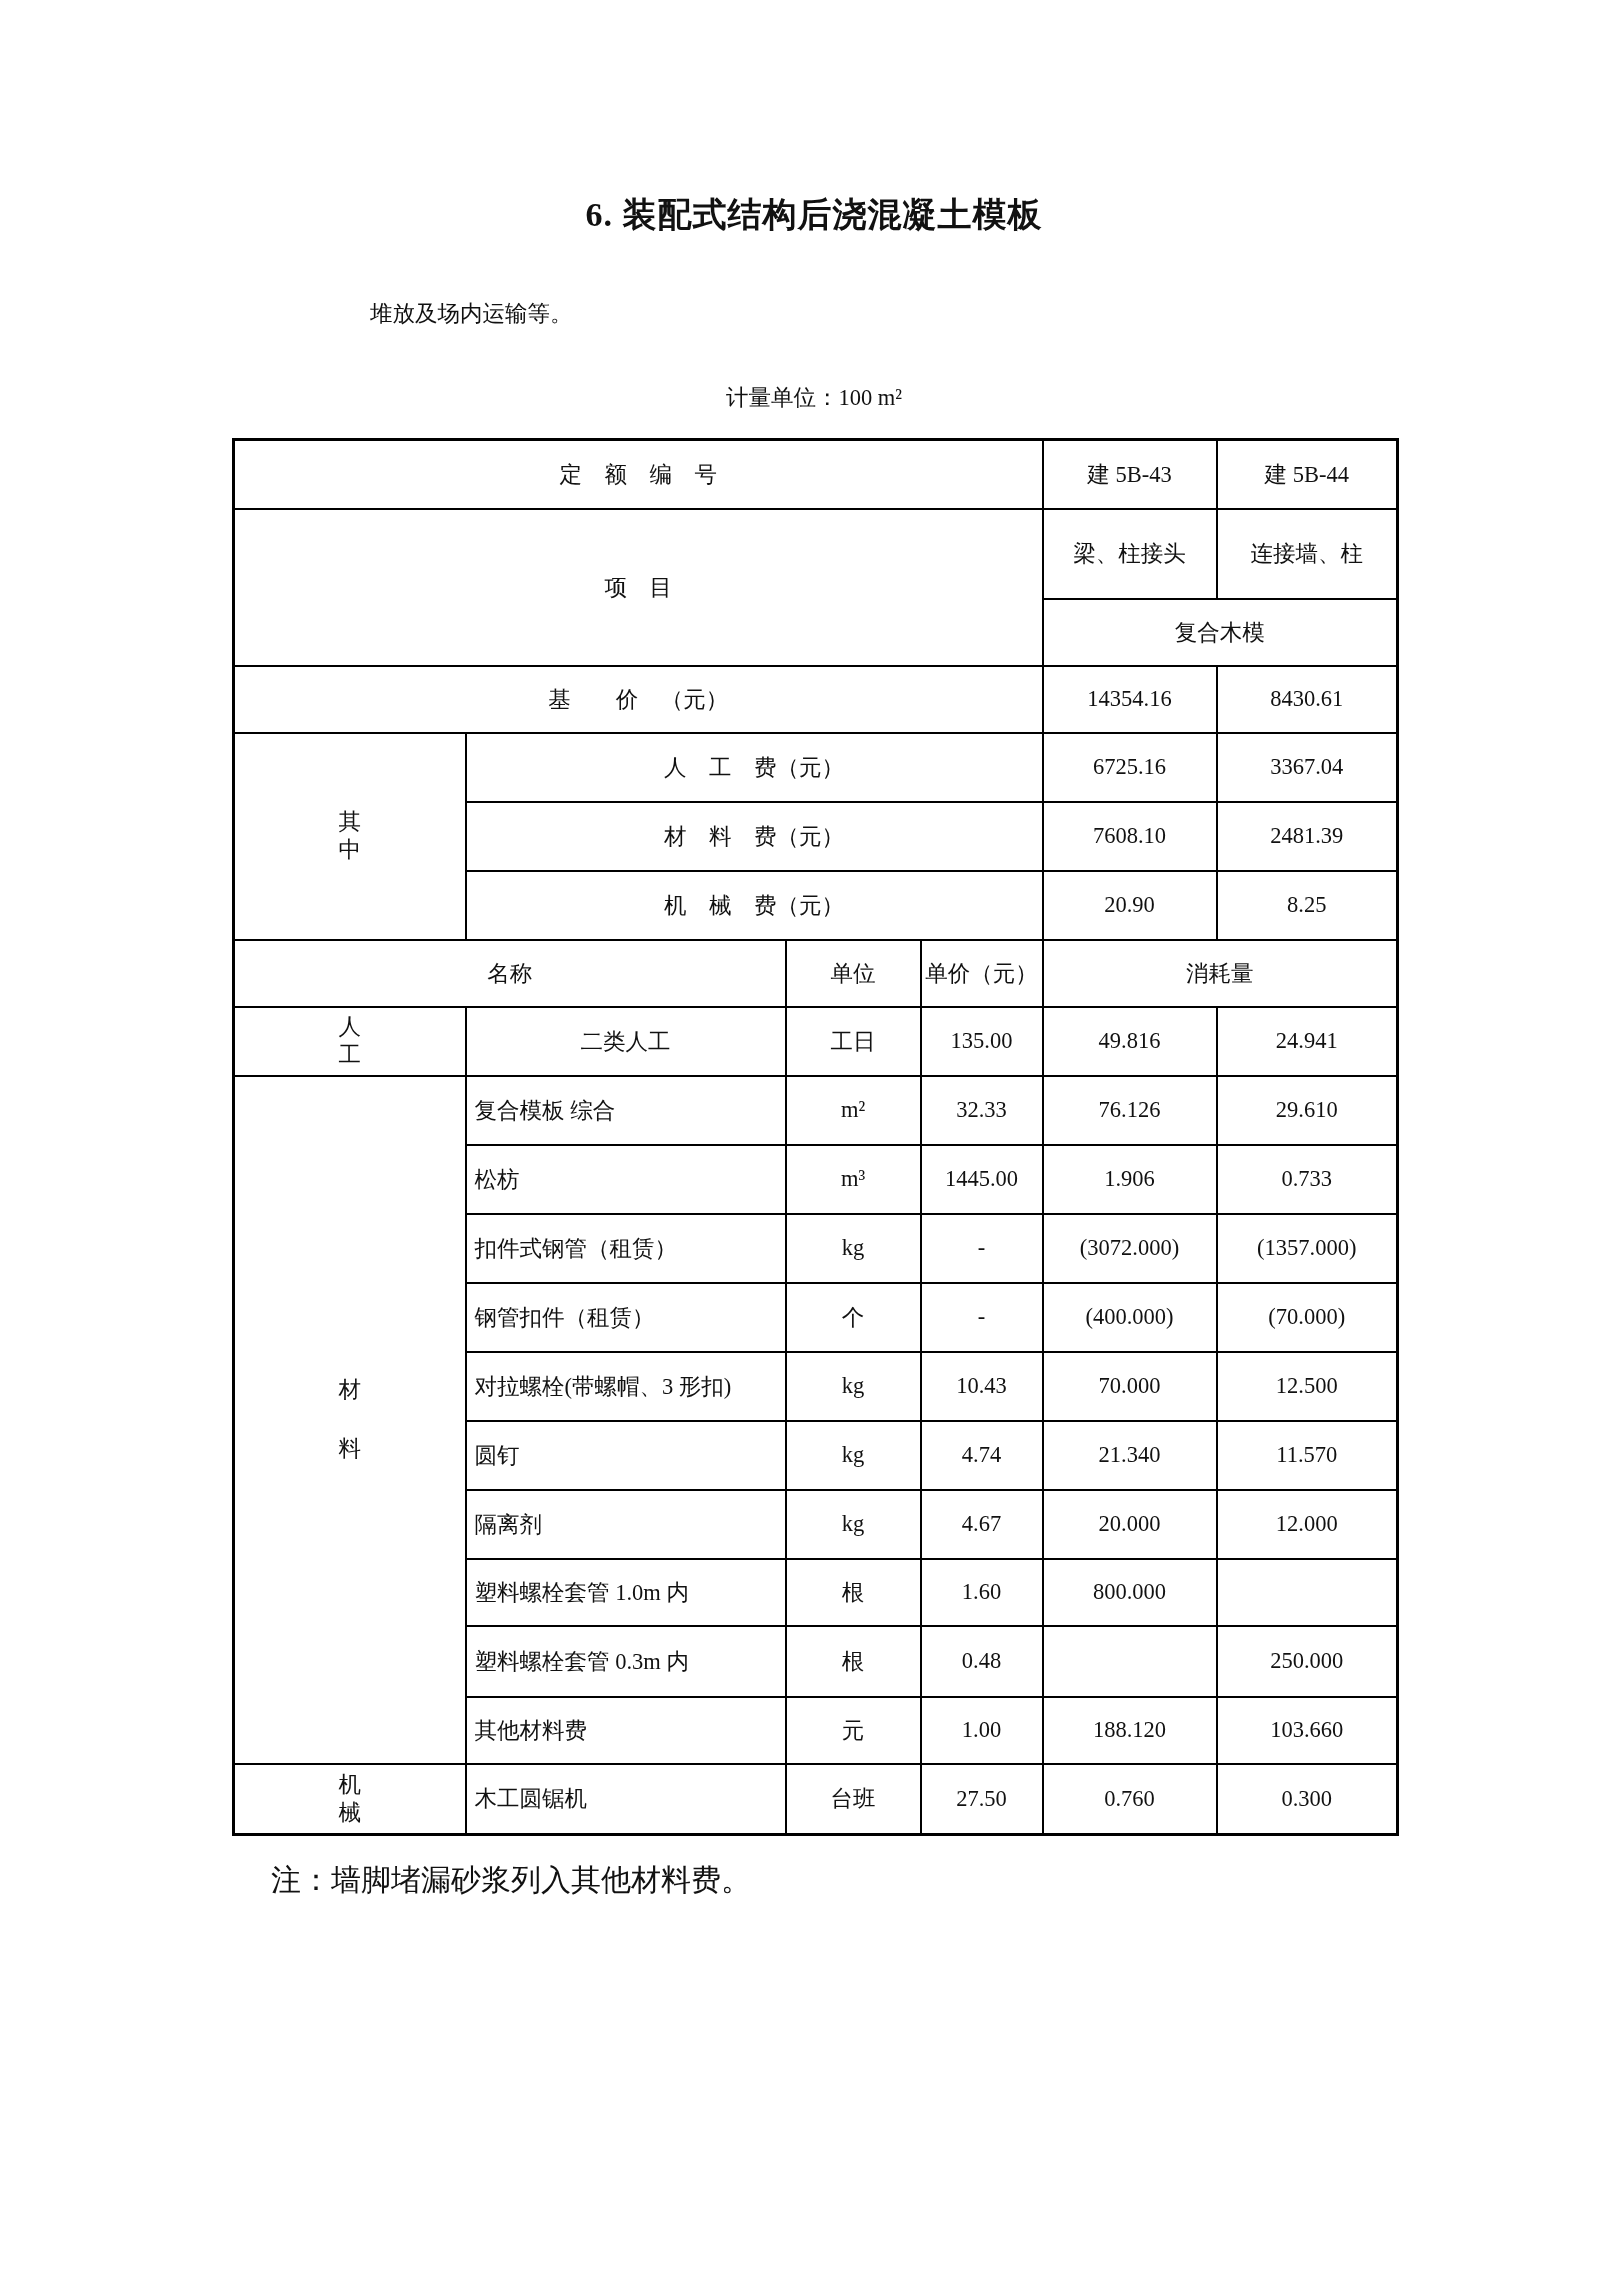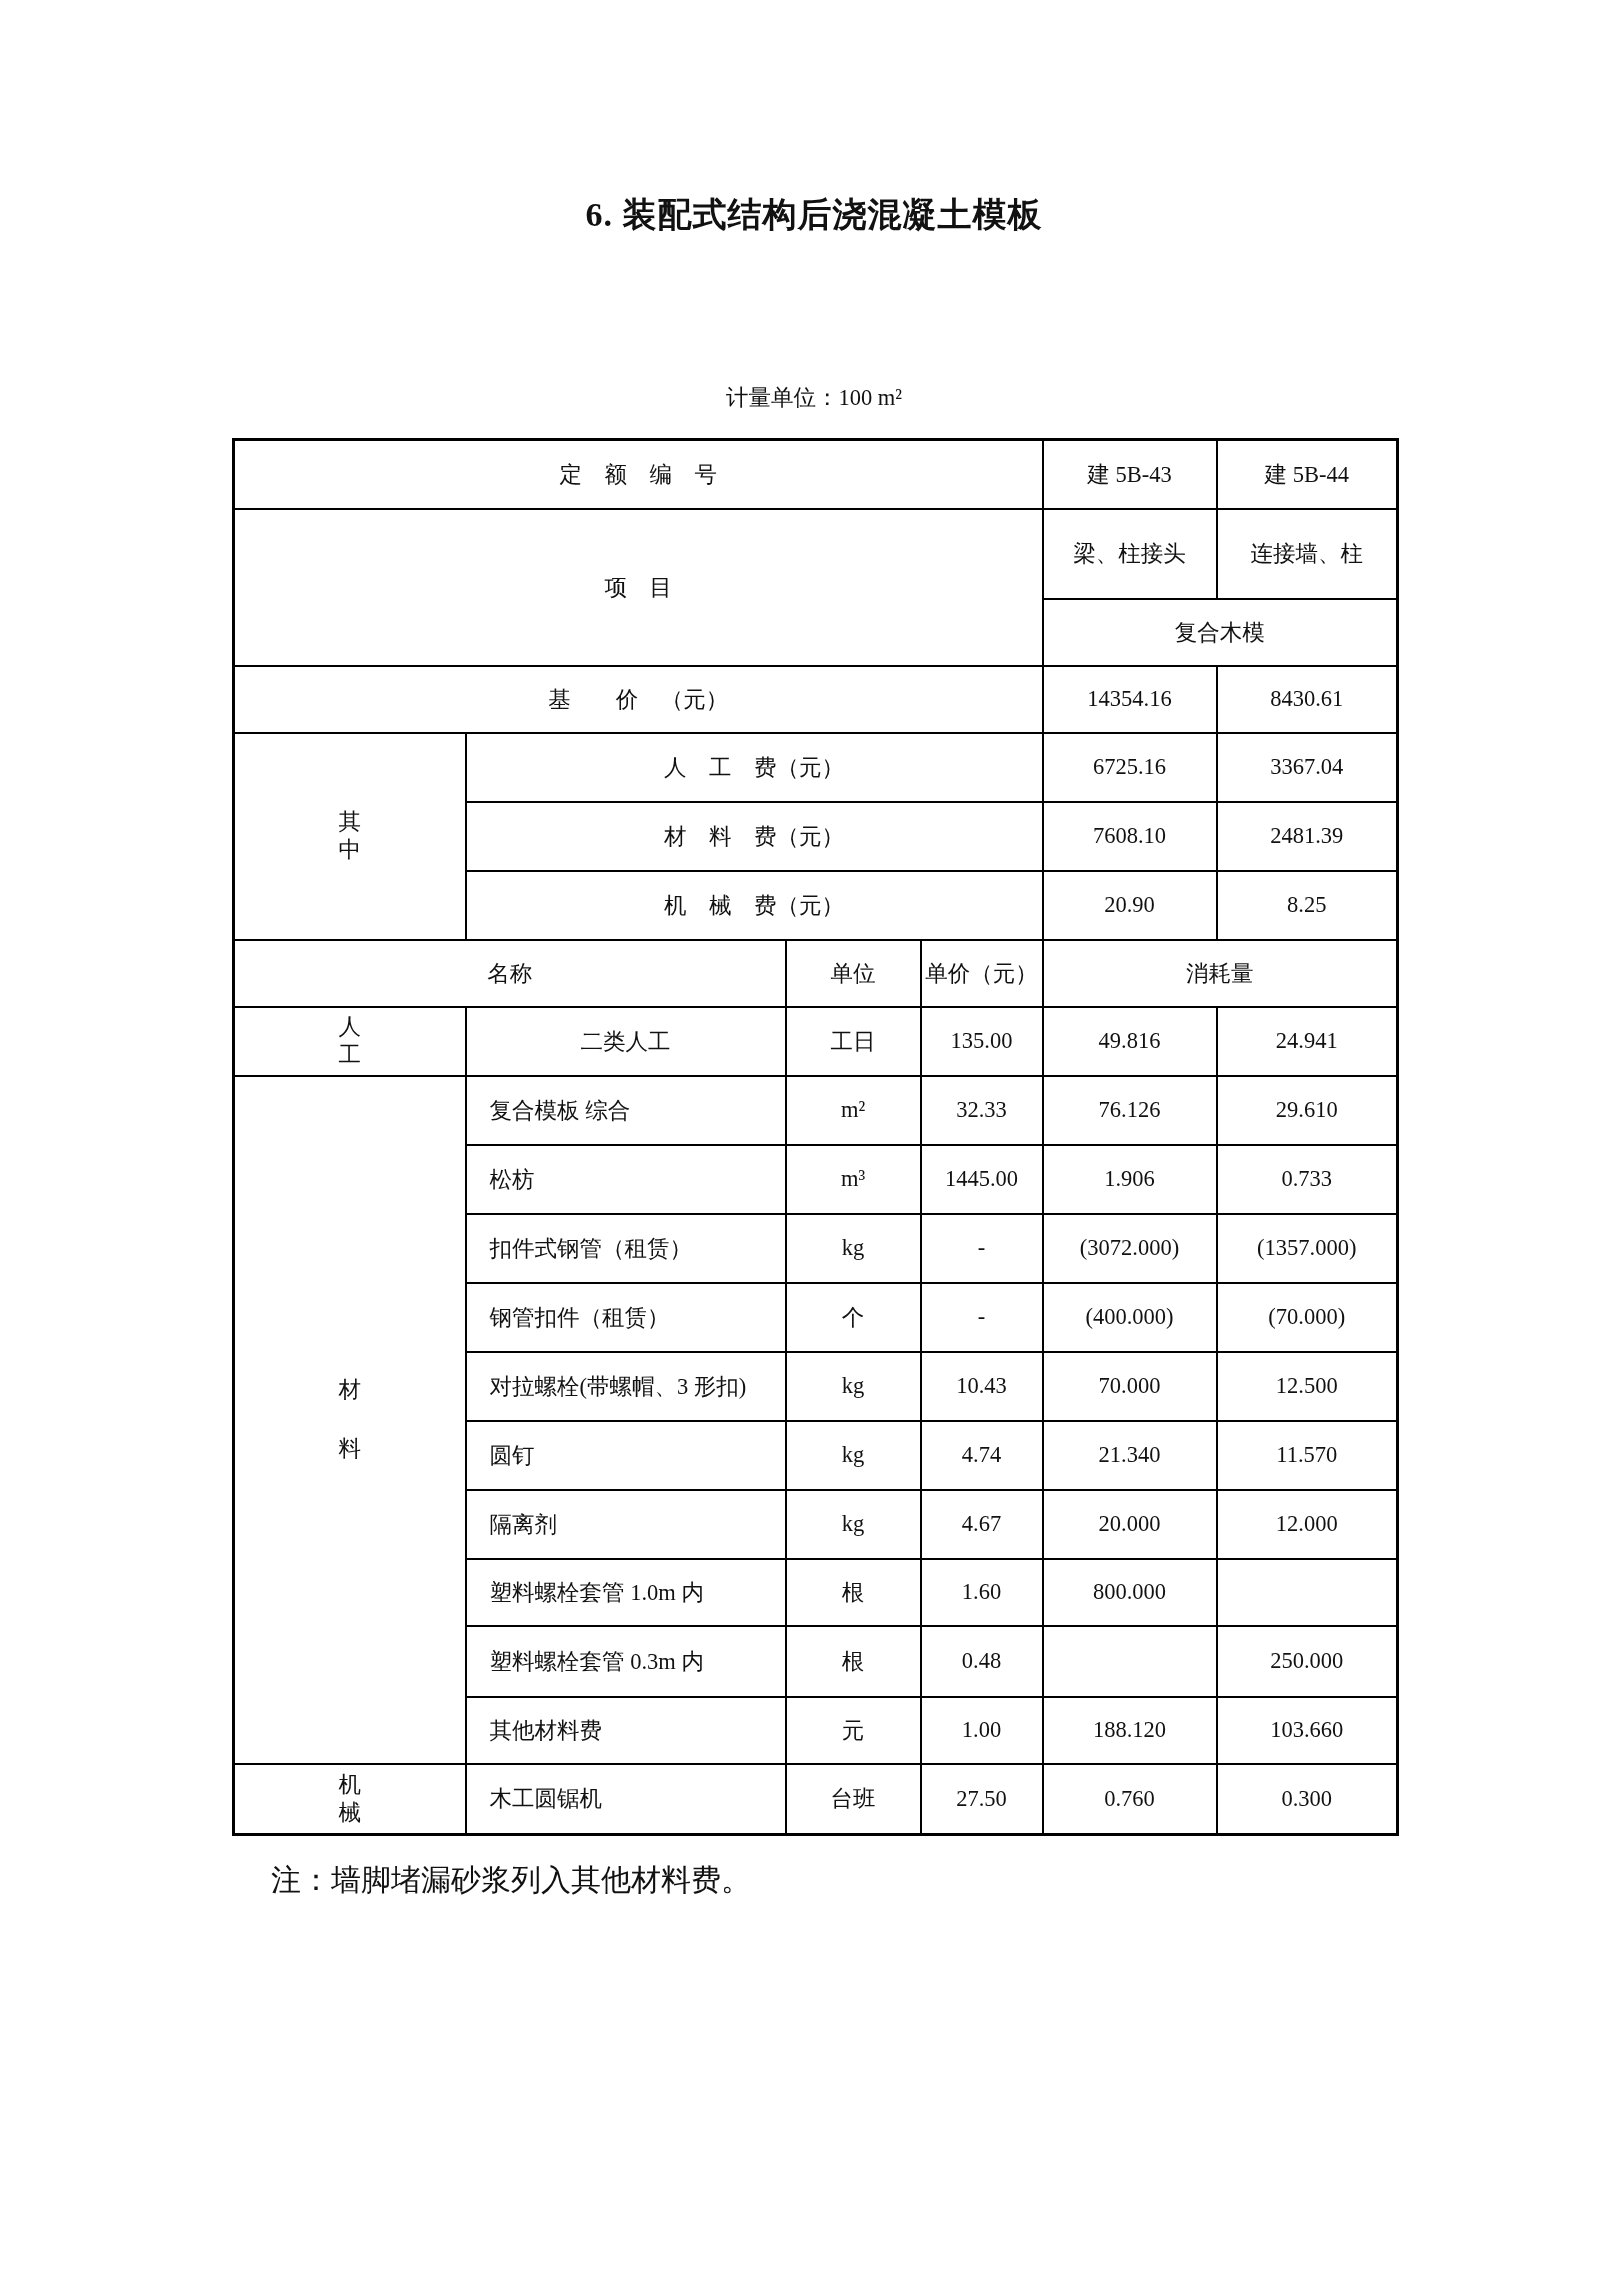--- a/index.html
+++ b/index.html
@@ -59,21 +59,21 @@
     border-top: 2.9px solid #000;
     border-bottom: 2.9px solid #000;
     text-align: center;
     vertical-align: middle;
     padding: 0;
     overflow: hidden;
   }
   table.quota { border: 3.9px solid #000; }
   table.quota td.l {
     text-align: left;
-    padding-left: 23px;
+    padding-left: 8px;
   }
   .vlab {
     display: flex;
     flex-direction: column;
     align-items: center;
     justify-content: center;
     line-height: 1.25;
   }
   .vlab.wide { gap: 31px; }
   .footnote {
@@ -88,20 +88,21 @@
   tr.h72 { height: 71px; }
 </style>
 </head>
 <body>
 
 <div class="page">
 
   <div class="title">6. 装配式结构后浇混凝土模板</div>
 
   <div class="work">
+    <div class="line2">堆放及场内运输等。</div>
   </div>
 
   <div class="unit-note">计量单位：100 m²</div>
 
   <table class="quota">
     <colgroup>
       <col style="width:232px">
         <col style="width:320px">
         <col style="width:135px">
       <col style="width:122px">

